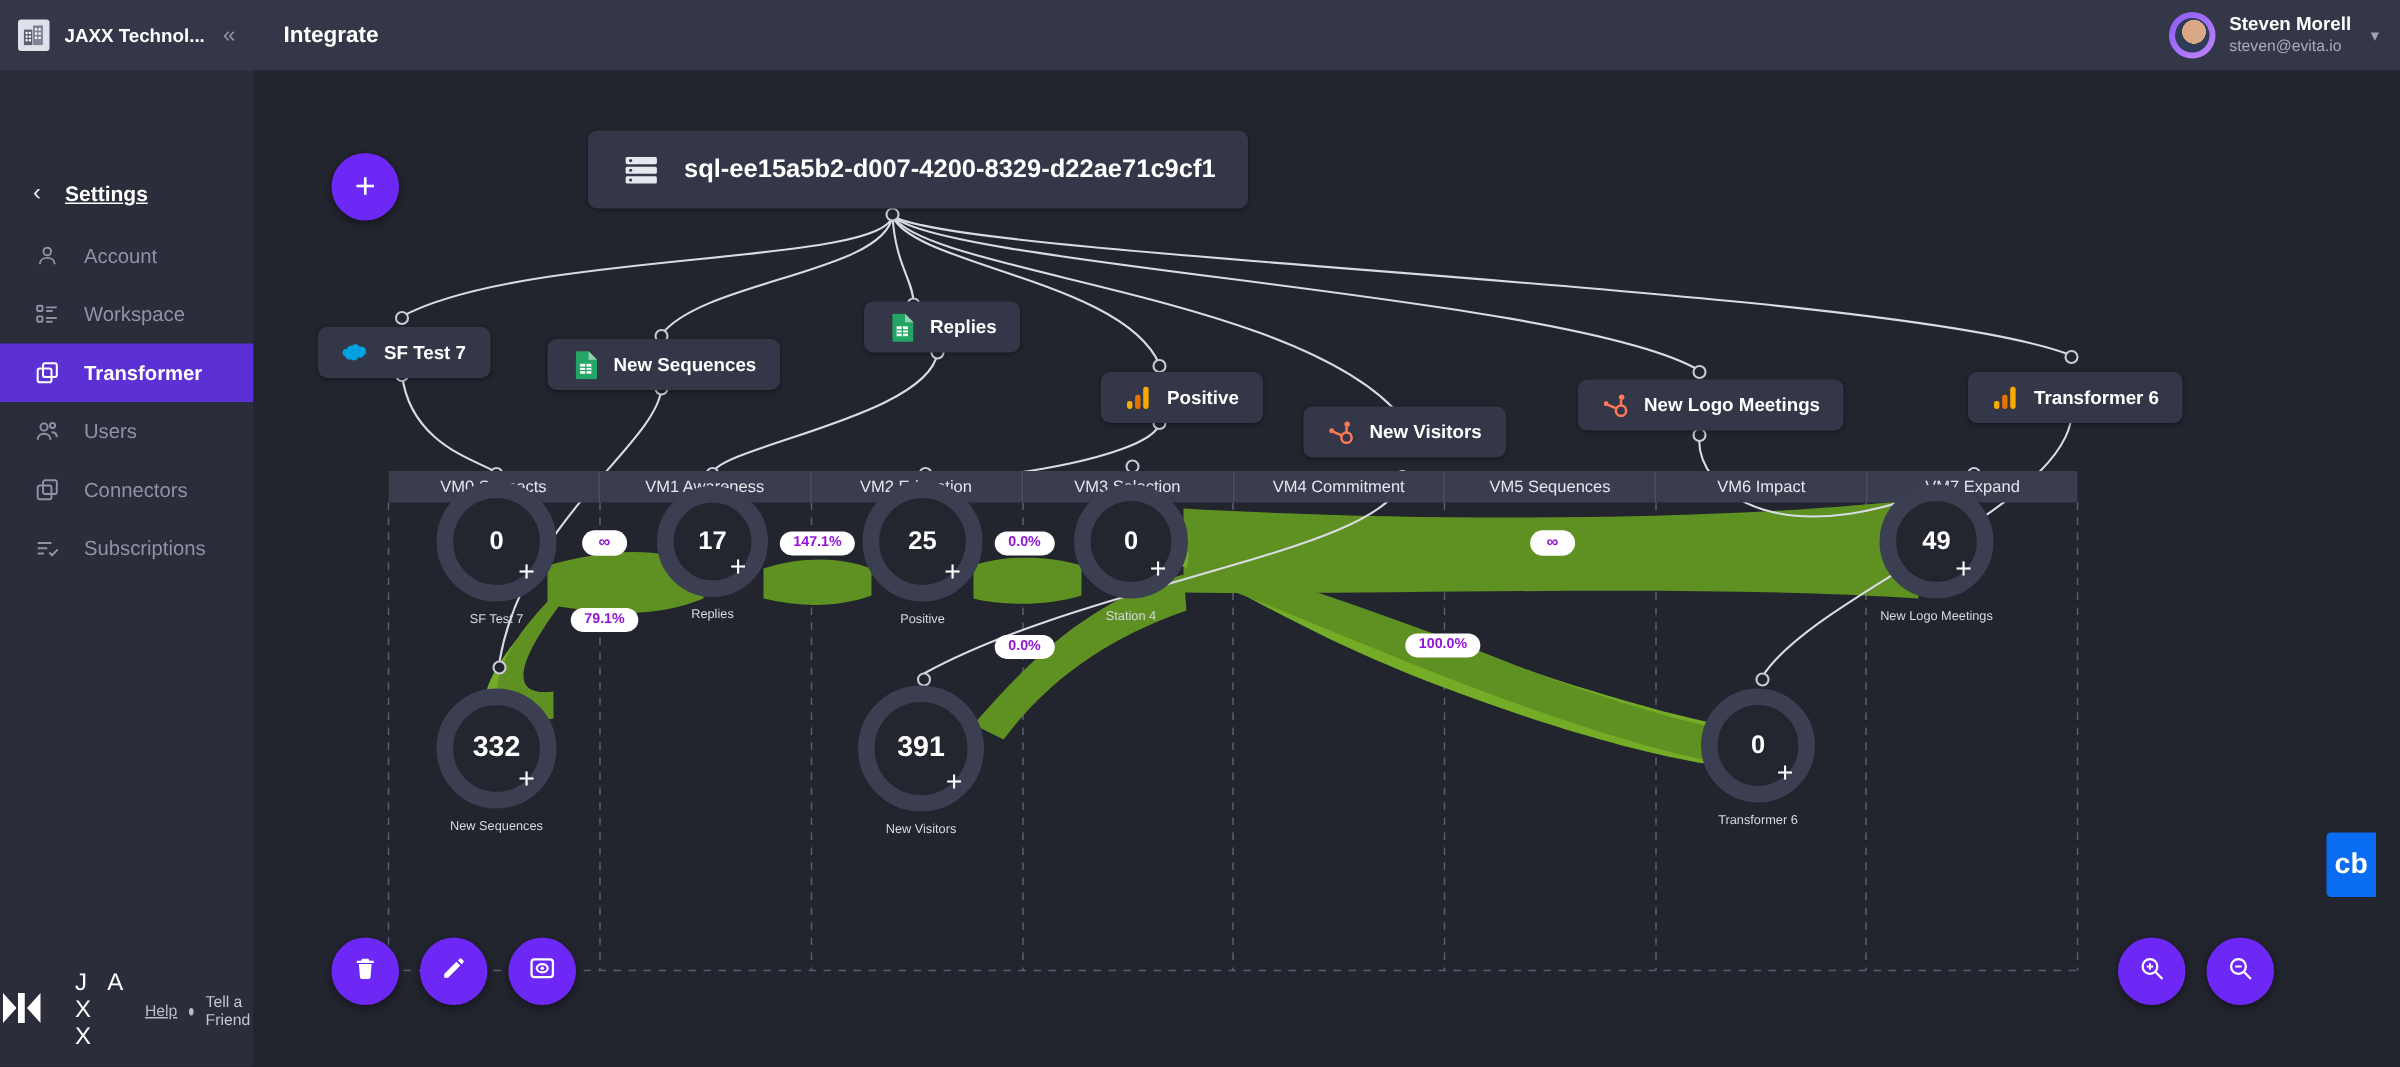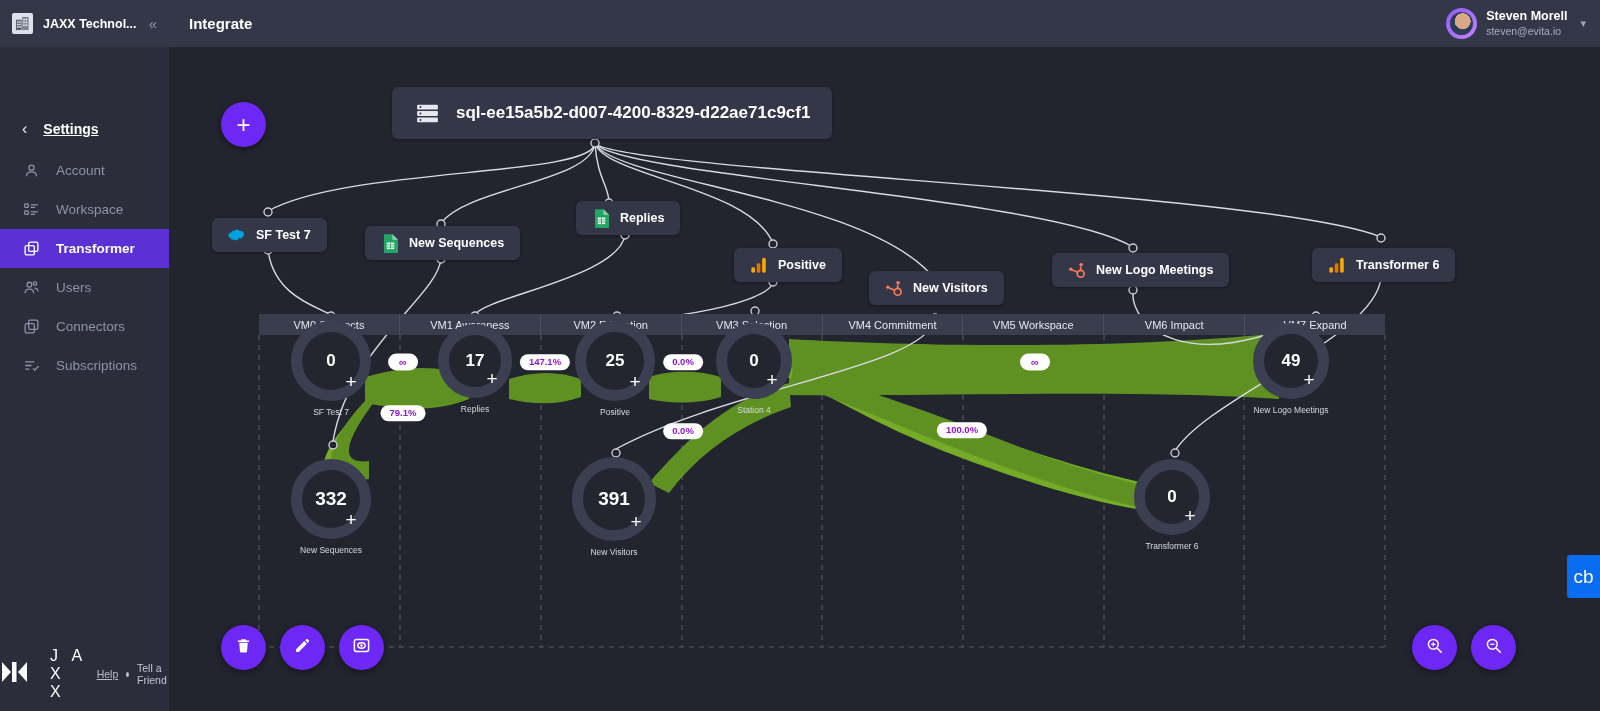--- a/index.html
+++ b/index.html
@@ -164,22 +164,22 @@
   .pill.inf { font-size: 11px; padding: 3px 11px; }
 
   
   .tool-btn {
     position: absolute; width: 45px; height: 45px; border-radius: 50%;
     background: #6d28f5; cursor: pointer;
     display: flex; align-items: center; justify-content: center;
     box-shadow: 0 2px 6px rgba(0,0,0,.4);
   }
   #cb-badge {
-    position: absolute; right: 0; top: 555px; width: 33px; height: 43px;
-    background: #0a6cf1; color: #fff; font-size: 19px; font-weight: normal;
+    position: absolute; right: 16px; top: 555px; width: 33px; height: 43px;
+    background: #0a6cf1; color: #fff; font-size: 19px; font-weight: bold;
     display: flex; align-items: center; justify-content: center;
     border-radius: 3px 0 0 3px; cursor: pointer;
   }
 </style>
 </head>
 <body>
 
 <div id="app">
 
   <div id="sidebar">
@@ -493,21 +493,21 @@
       </span>
       <span>Transformer 6</span>
     </div>
 
     <div id="stage-bar">
       <div class="stage-cell">VM0 Suspects</div>
       <div class="stage-cell">VM1 Awareness</div>
       <div class="stage-cell">VM2 Education</div>
       <div class="stage-cell">VM3 Selection</div>
       <div class="stage-cell">VM4 Commitment</div>
-      <div class="stage-cell">VM5 Workspace</div>
+      <div class="stage-cell">VM5 Sequences</div>
       <div class="stage-cell">VM6 Impact</div>
       <div class="stage-cell">VM7 Expand</div>
     </div>
 
     <div class="cnode" style="left:122px; top:274px;">
       <div class="ring" style="width:80px;height:80px;font-size:17px;">
         <span>0</span>
         <span class="plus">+</span>
       </div>
       <div class="cname" style="top:86px;">SF Test 7</div>

